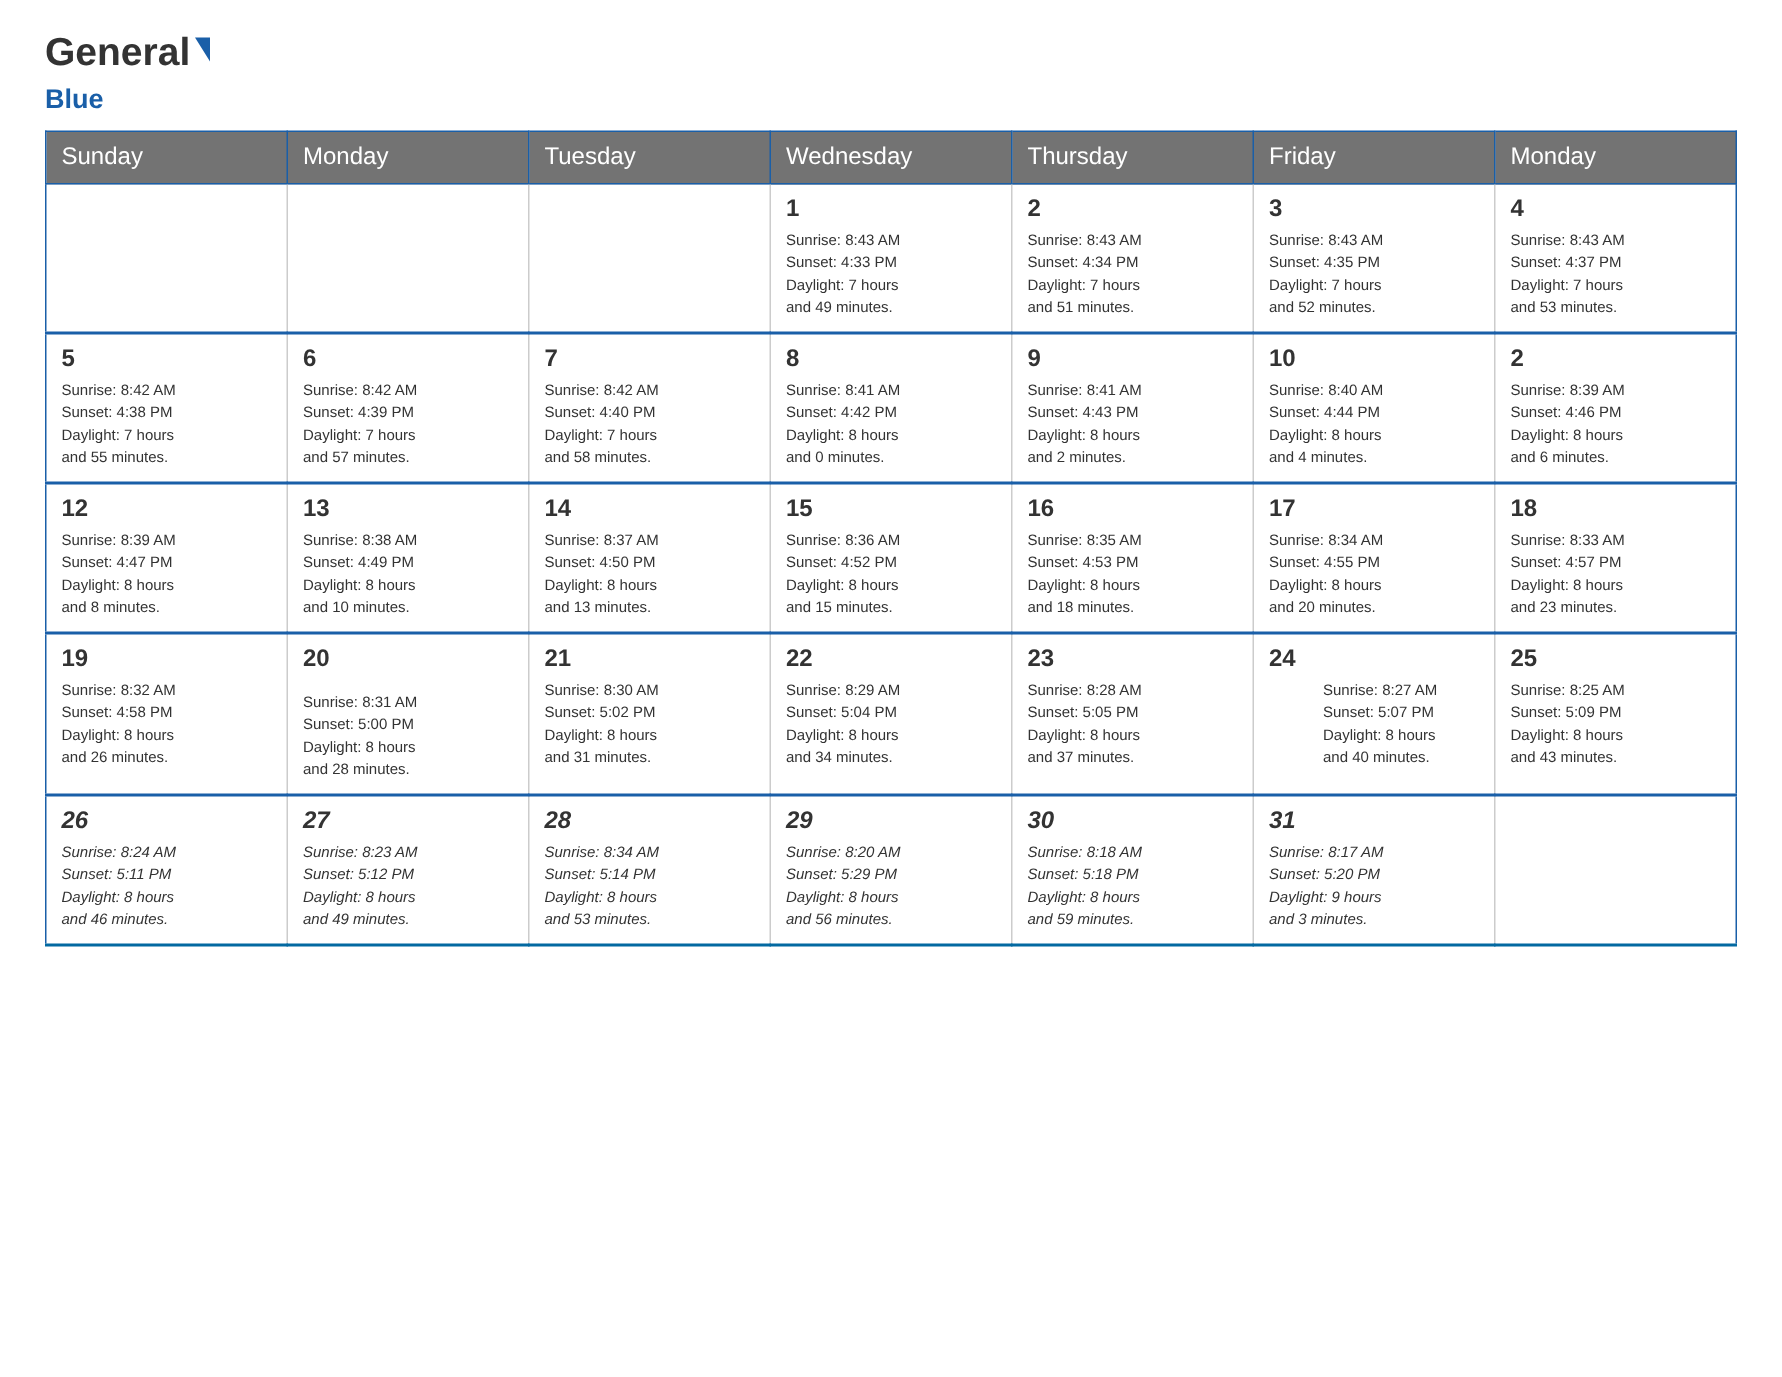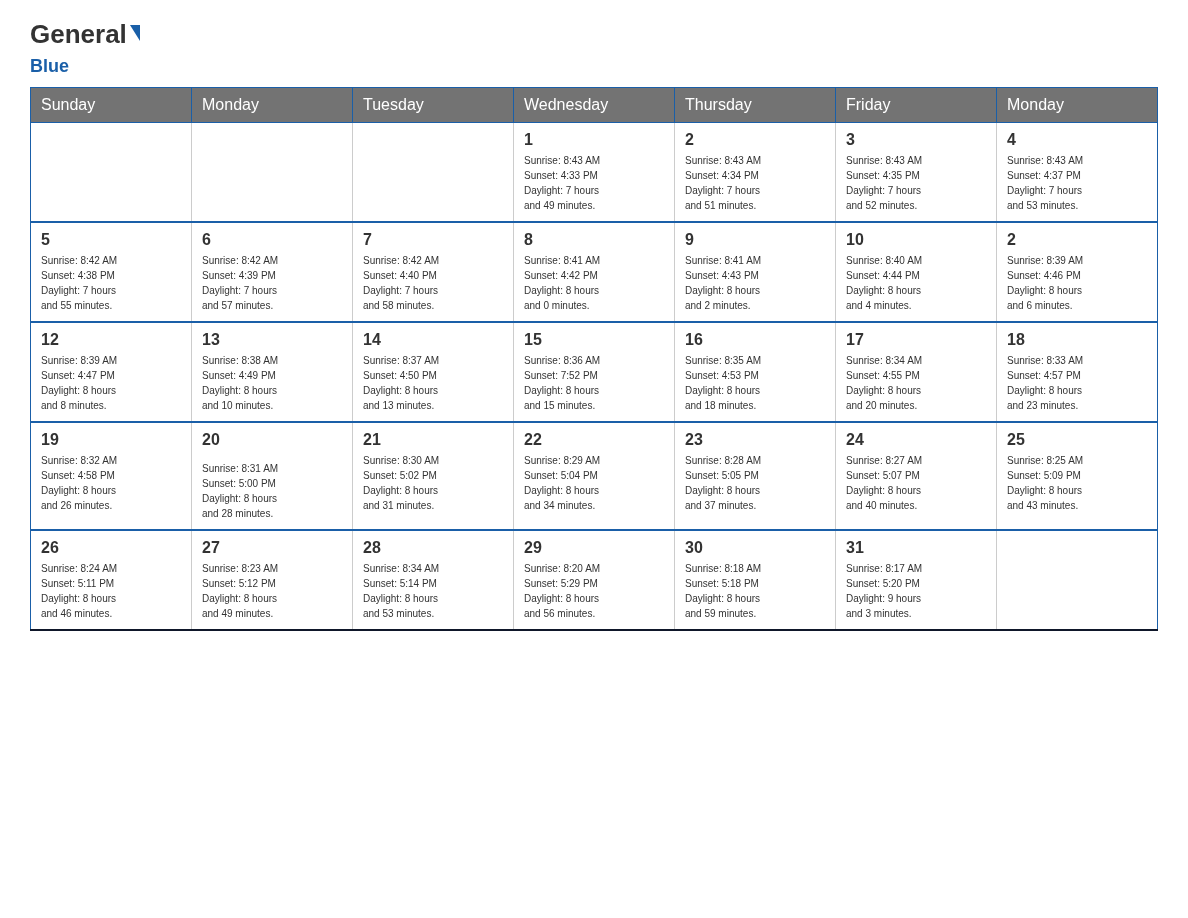--- a/index.html
+++ b/index.html
@@ -74,21 +74,22 @@
       color: #333;
       display: block;
       margin-bottom: 4px;
     }
     .day-info {
       font-size: 10px;
       color: #333;
       line-height: 1.5;
     }
     tbody tr:last-child {
-      border-bottom: 2px solid #0f172a;
+      border-bottom: 2px solid #0369a1;
+      font-style: italic;
     }
     .empty-cell {
       background: #ffffff;
     }
   </style>
 </head>
 <body>
 
 <div class="header">
   <div class="logo">
@@ -218,21 +219,21 @@
         <td>
           <span class="day-number">14</span>
           <div class="day-info" style="white-space: pre-line;">Sunrise: 8:37 AM
 Sunset: 4:50 PM
 Daylight: 8 hours
 and 13 minutes.</div>
         </td>
         <td>
           <span class="day-number">15</span>
           <div class="day-info" style="white-space: pre-line;">Sunrise: 8:36 AM
-Sunset: 7:52 PM
+Sunset: 4:52 PM
 Daylight: 8 hours
 and 15 minutes.</div>
         </td>
         <td>
           <span class="day-number">16</span>
           <div class="day-info" style="white-space: pre-line;">Sunrise: 8:35 AM
 Sunset: 4:53 PM
 Daylight: 8 hours
 and 18 minutes.</div>
         </td>
@@ -282,21 +283,21 @@
         </td>
         <td>
           <span class="day-number">23</span>
           <div class="day-info" style="white-space: pre-line;">Sunrise: 8:28 AM
 Sunset: 5:05 PM
 Daylight: 8 hours
 and 37 minutes.</div>
         </td>
         <td>
           <span class="day-number">24</span>
-          <div class="day-info" style="white-space: pre-line;">Sunrise: 8:27 AM
+          <div class="day-info" style="white-space: pre-line; margin-left: 36px;">Sunrise: 8:27 AM
 Sunset: 5:07 PM
 Daylight: 8 hours
 and 40 minutes.</div>
         </td>
         <td>
           <span class="day-number">25</span>
           <div class="day-info" style="white-space: pre-line;">Sunrise: 8:25 AM
 Sunset: 5:09 PM
 Daylight: 8 hours
 and 43 minutes.</div>

